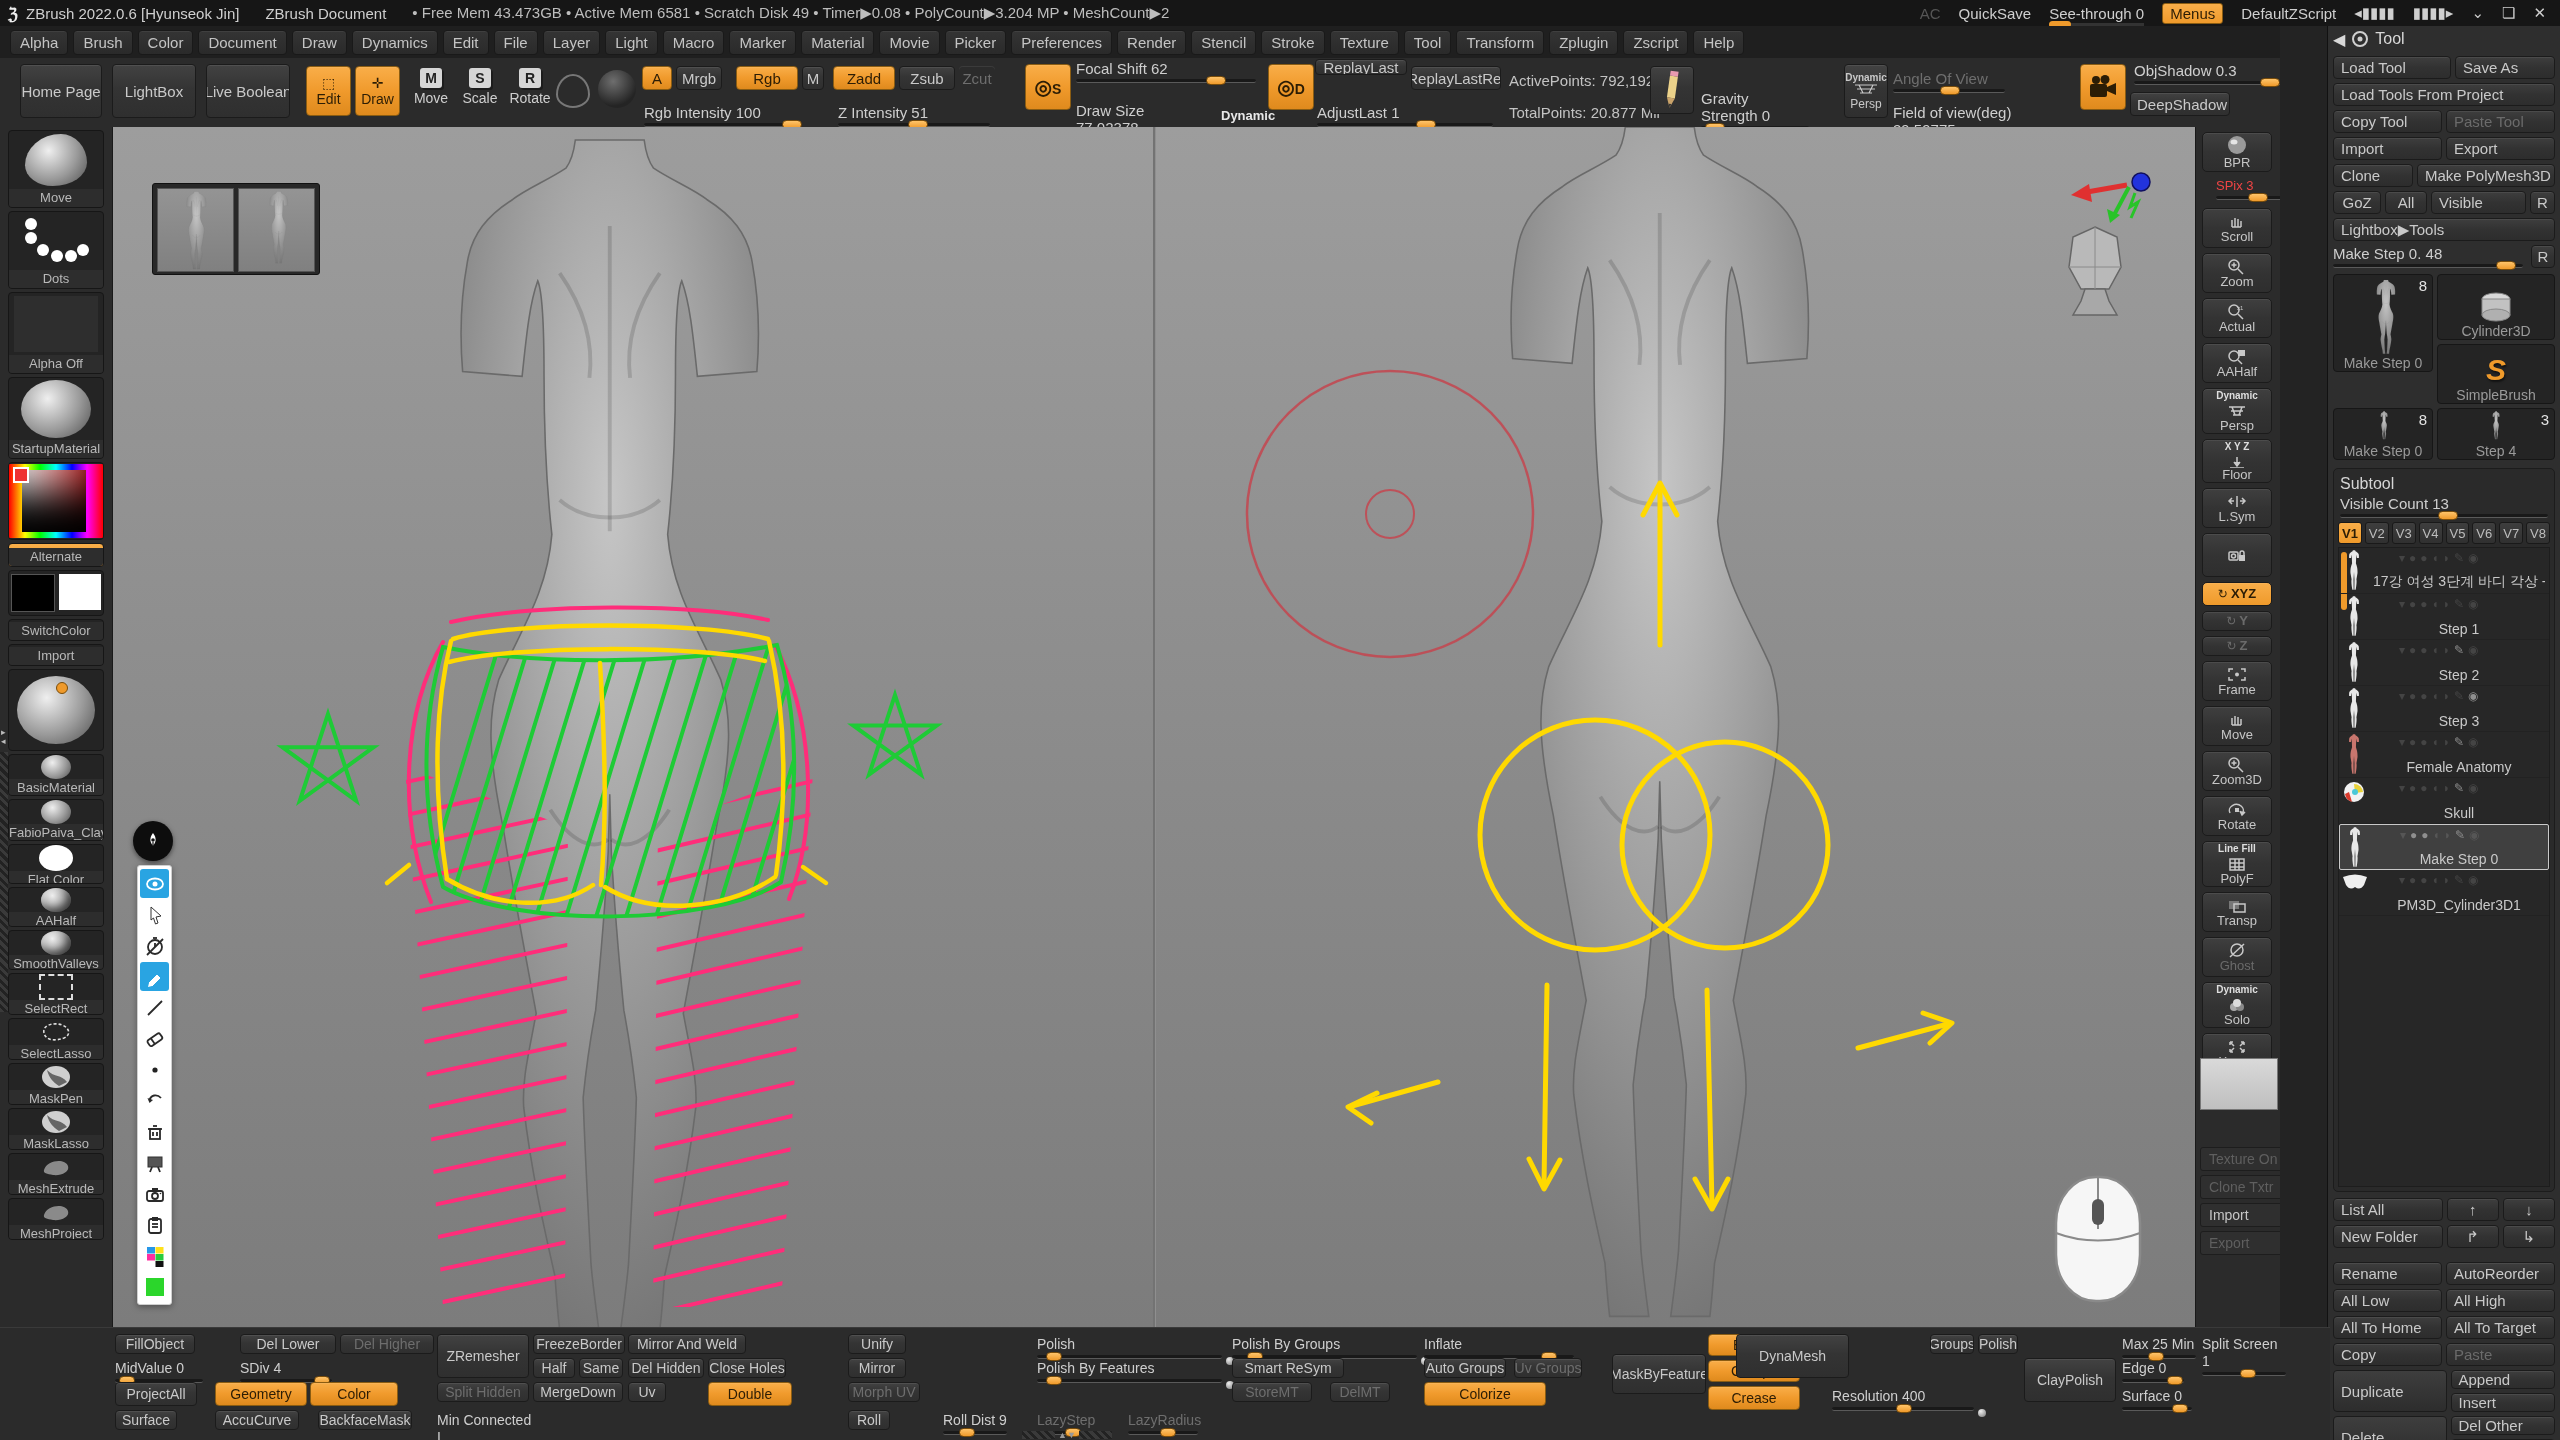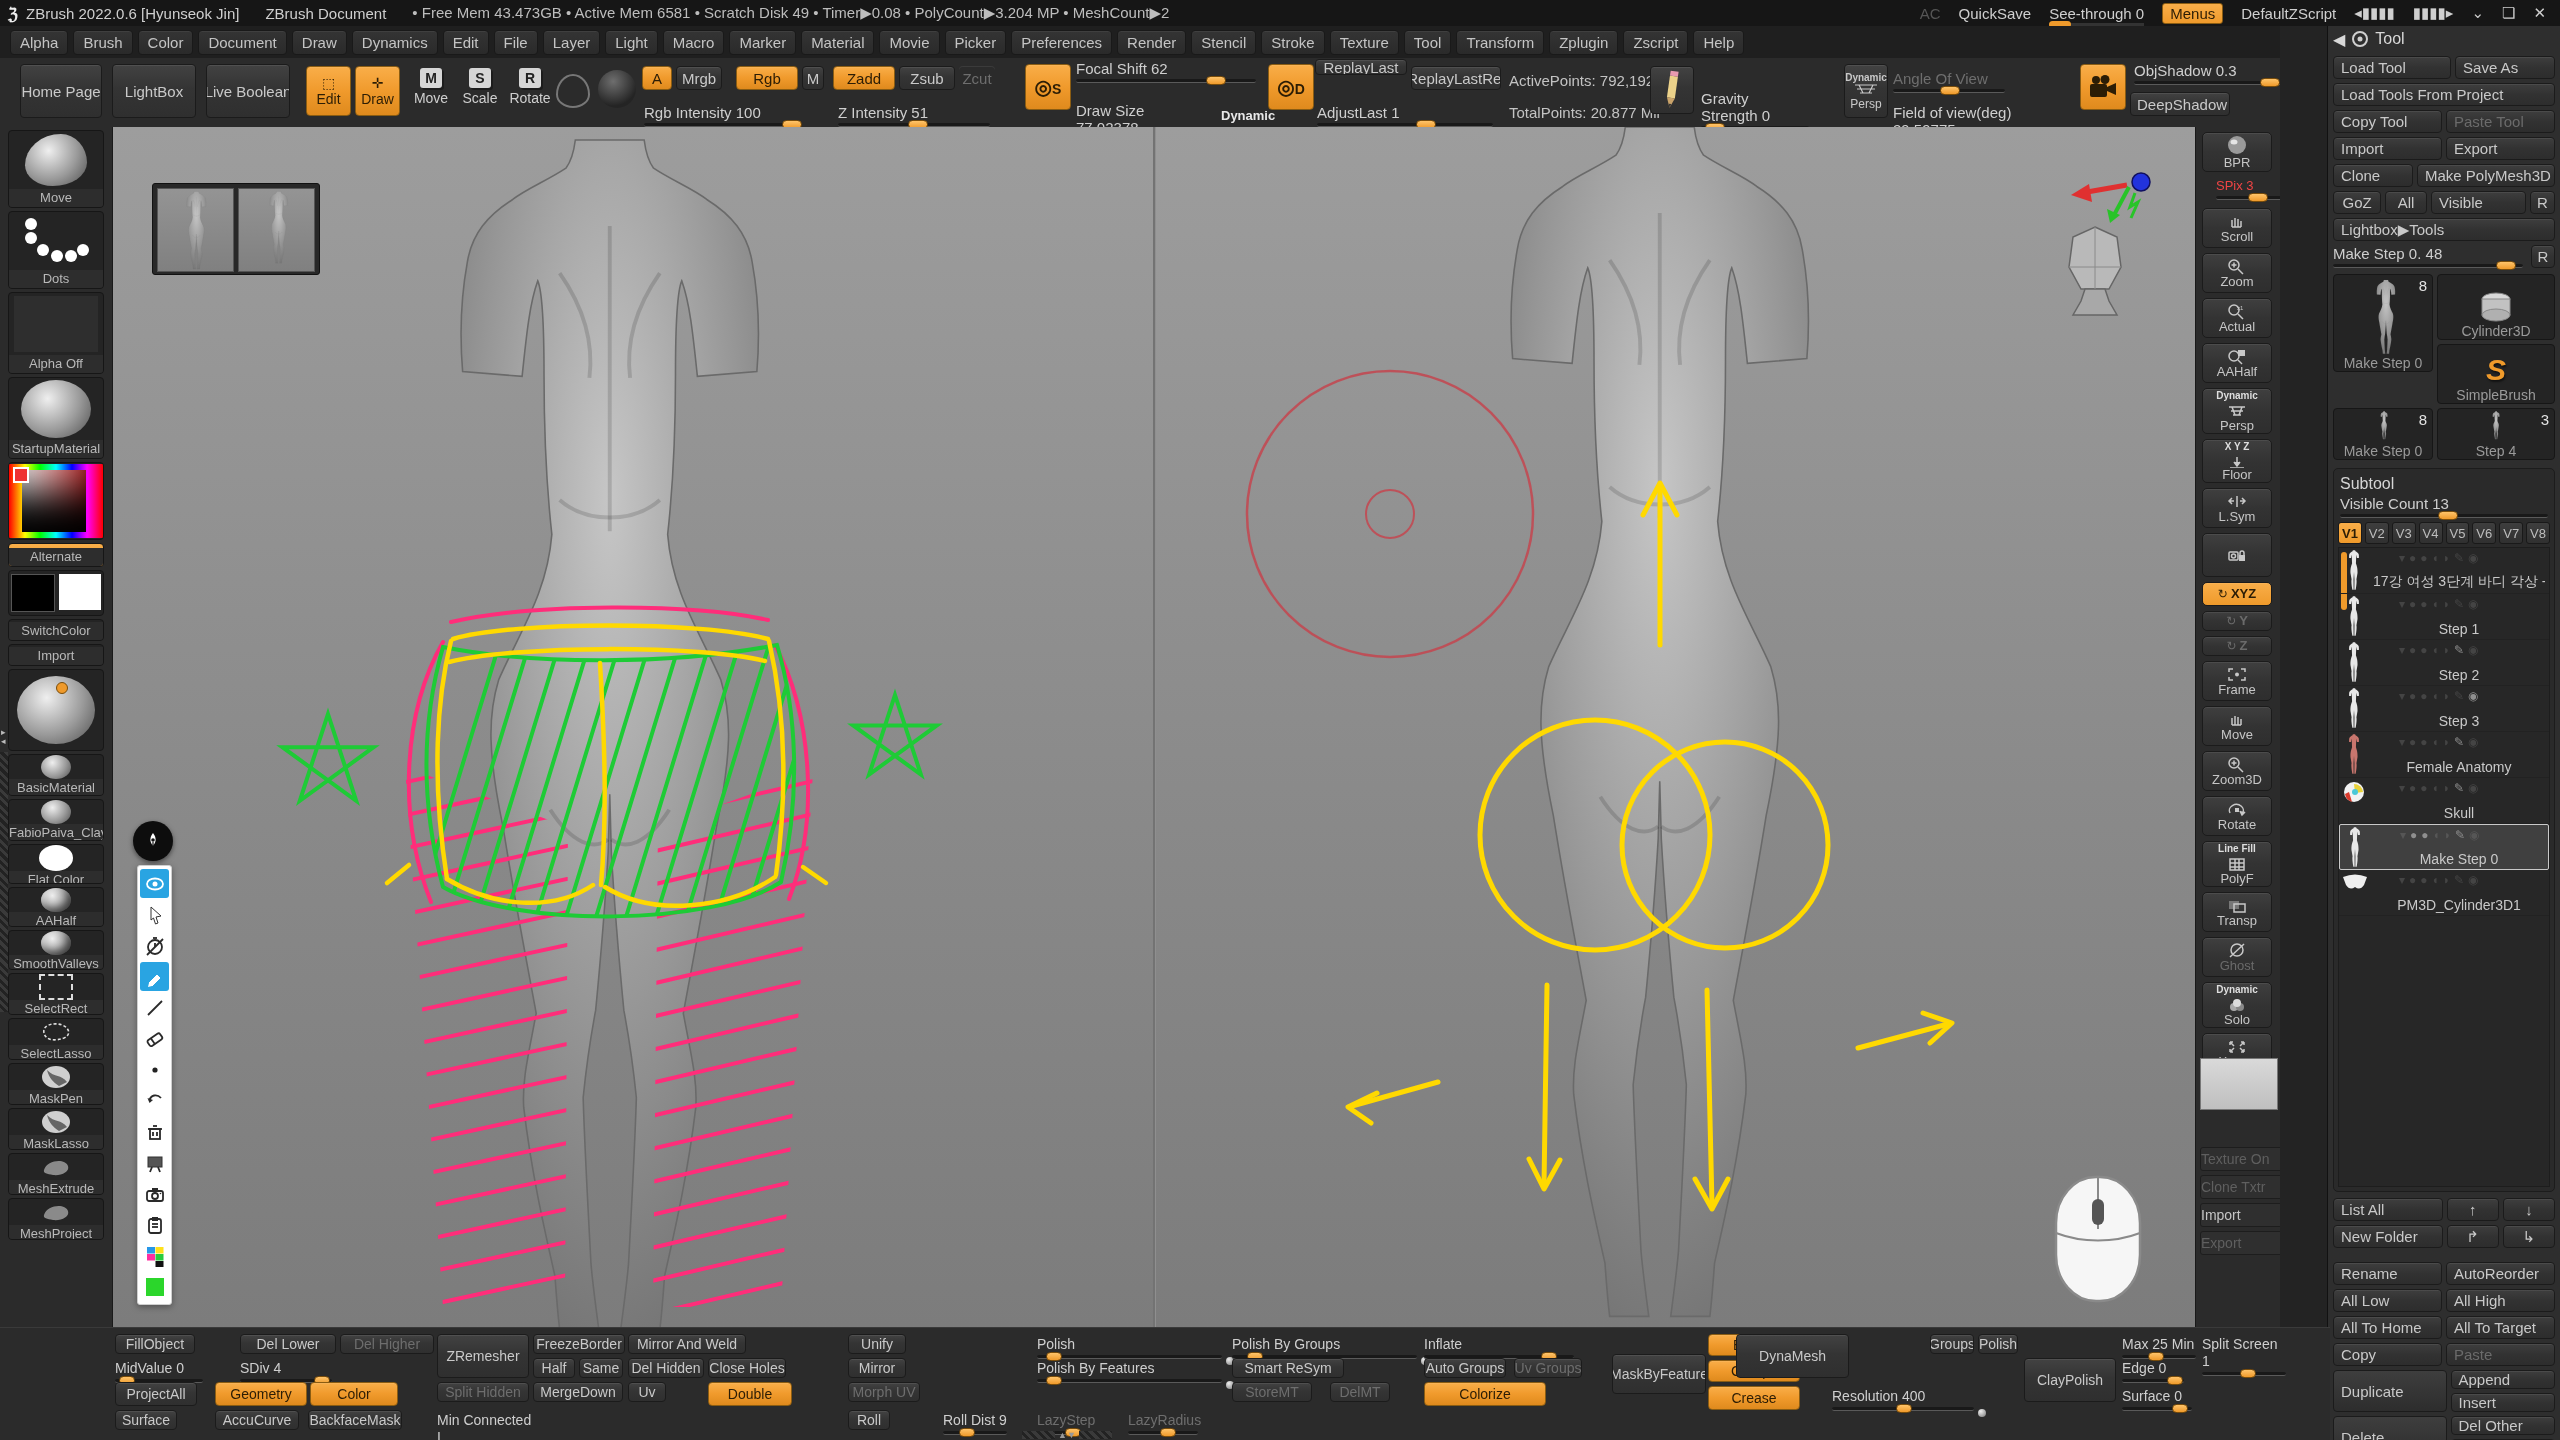--- a/index.html
+++ b/index.html
@@ -71,21 +71,21 @@
   .strip{position:absolute;left:2195px;top:127px;width:85px;height:1313px;background:#2b2b2b;border-left:1px solid #191919;overflow:visible;}
   .sbtn{position:absolute;left:6px;width:70px;background:linear-gradient(#3f3f3f,#333 50%,#2e2e2e);
     border:1px solid #1b1b1b;border-radius:5px;display:flex;flex-direction:column;align-items:center;justify-content:center;
     color:#c6c6c6;font-size:13px;line-height:14px;box-shadow:inset 0 1px 0 rgba(255,255,255,.07);box-sizing:border-box;}
   .sbtn .top{font-size:10px;font-weight:bold;color:#dedede;}
   .sbtn.act{background:linear-gradient(#f9ae49,#ef9a2b);color:#2c1d05;}
   .sbtn.dim{color:#6b6b6b;}
   .sbtn.pl{flex-direction:row;gap:3px;}
   .s-sl{position:absolute;left:20px;width:70px;color:#ef4444;font-size:13px;text-align:left;}
   .texbtn{position:absolute;left:4px;width:122px;height:24px;background:#2f2f2f;border:1px solid #1d1d1d;border-radius:3px;
-    color:#c6c6c6;font-size:14px;display:flex;align-items:center;box-sizing:border-box;}
+    color:#c6c6c6;font-size:14px;display:flex;align-items:center;padding-left:8px;box-sizing:border-box;}
   .texbtn.dim{color:#5f5f5f;}
   .texprev{position:absolute;left:4px;top:931px;width:76px;height:50px;background:linear-gradient(#d9d9d9,#bfbfbf);border:1px solid #777;}
   .gutter{position:absolute;left:2280px;top:26px;width:47px;height:1414px;background:#232323;}
   
   .panel{position:absolute;left:2327px;top:26px;width:233px;height:1414px;background:#2e2e2e;border-left:1px solid #111;
     box-sizing:border-box;padding:0 5px;}
   .p-head{height:26px;display:flex;align-items:center;gap:6px;color:#d8d8d8;font-size:16px;}
   .p-row{display:flex;gap:4px;margin-top:4px;}
   .p-btn{flex:1;height:23px;background:linear-gradient(#3e3e3e,#323232 50%,#2d2d2d);border:1px solid #1b1b1b;border-radius:4px;
     color:#c9c9c9;font-size:15px;display:flex;align-items:center;padding-left:7px;box-sizing:border-box;
@@ -1134,21 +1134,21 @@
       <div class="btn" style="left: 115px; top: 54px; width: 82px; height: 24px; font-size: 14px;">ProjectAll</div>
       <div class="btn or" style="left: 215px; top: 54px; width: 92px; height: 24px; font-size: 14px;">Geometry</div>
       <div class="btn or" style="left: 310px; top: 54px; width: 88px; height: 24px; font-size: 14px;">Color</div>
       <div class="btn dim" style="left: 437px; top: 54px; width: 92px; height: 20px; font-size: 14px;">Split Hidden</div>
       <div class="btn" style="left: 533px; top: 54px; width: 90px; height: 20px; font-size: 14px;">MergeDown</div>
       <div class="btn" style="left: 628px; top: 54px; width: 38px; height: 20px; font-size: 14px;">Uv</div>
       <div class="btn or" style="left: 708px; top: 54px; width: 84px; height: 24px; font-size: 14px;">Double</div>
       <div class="btn dim" style="left: 848px; top: 54px; width: 72px; height: 20px; font-size: 14px;">Morph UV</div>
       <div class="btn" style="left: 115px; top: 82px; width: 62px; height: 20px; font-size: 14px;">Surface</div>
       <div class="btn" style="left: 215px; top: 82px; width: 84px; height: 20px; font-size: 14px;">AccuCurve</div>
-      <div class="btn" style="left: 308px; top: 82px; width: 94px; height: 20px; font-size: 14px;">BackfaceMask</div>
+      <div class="btn" style="left: 318px; top: 82px; width: 94px; height: 20px; font-size: 14px;">BackfaceMask</div>
       <div class="sl" style="left: 437px; top: 84px; width: 96px; font-size: 14px;"><span>Min Connected I</span></div>
       <div class="btn" style="left: 848px; top: 82px; width: 42px; height: 20px; font-size: 14px;">Roll</div>
       <div class="sl" style="left: 943px; top: 84px; width: 64px; font-size: 14px;"><span>Roll Dist 9</span><div class="tr">
           <i style="left:25%;width:16px"></i>
         </div></div>
       <div class="sl dim" style="left: 1037px; top: 84px; width: 62px; font-size: 14px;"><span>LazyStep</span><div class="tr">
           <i style="left:45%;width:16px"></i>
         </div></div>
       <div class="sl dim" style="left: 1128px; top: 84px; width: 70px; font-size: 14px;"><span>LazyRadius</span><div class="tr">
           <i style="left:45%;width:16px"></i>

